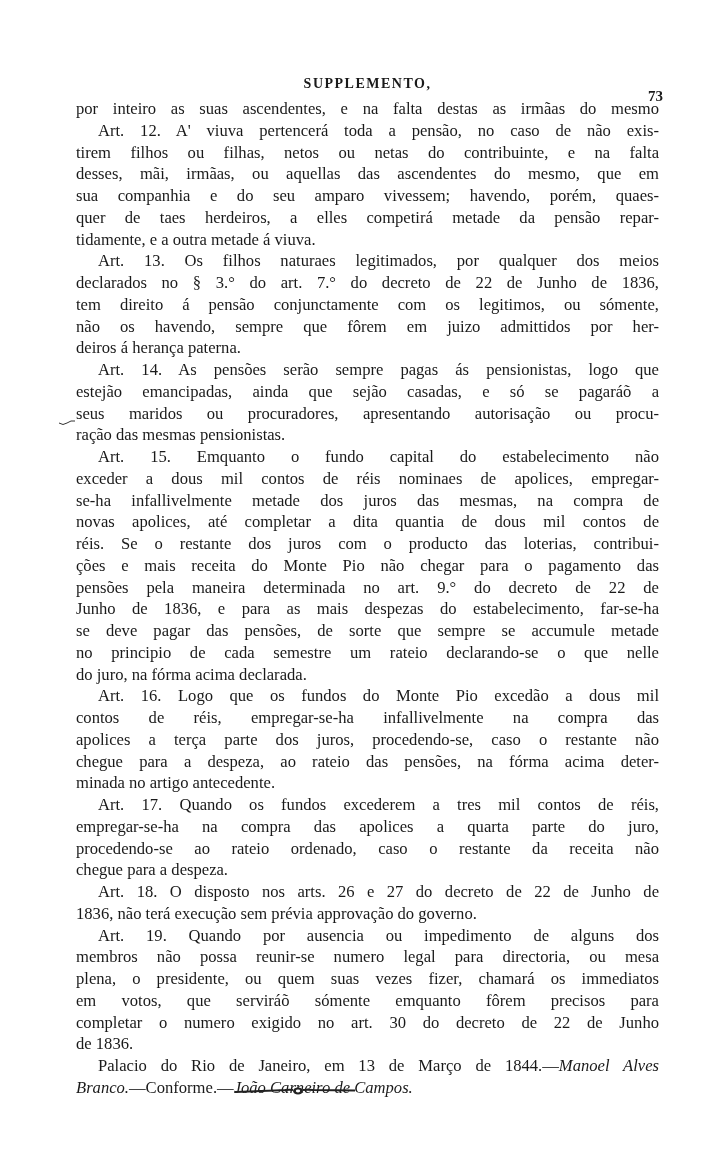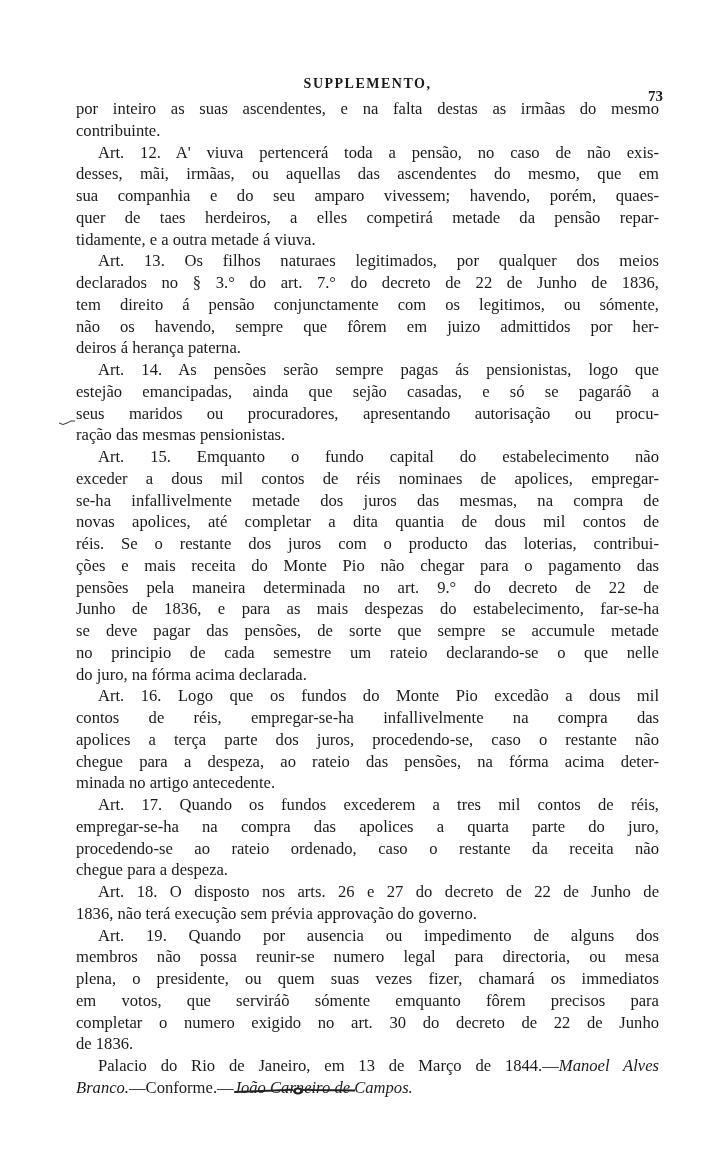--- a/index.html
+++ b/index.html
@@ -93,25 +93,25 @@
 <div class="page">
   <div class="header">
     <span class="running-title">SUPPLEMENTO,</span>
     <span class="page-number">73</span>
   </div>
 
   <div class="body-text">
 
     <div>
       <span class="line">por inteiro as suas ascendentes, e na falta destas as irmãas do mesmo</span>
-      <span class="line last">contribuinte.</span>
     </div>
 
     <div>
       <span class="line indent">Art. 12. A' viuva pertencerá toda a pensão, no caso de não exis-</span>
+      <span class="line">tirem filhos ou filhas, netos ou netas do contribuinte, e na falta</span>
       <span class="line">desses, mãi, irmãas, ou aquellas das ascendentes do mesmo, que em</span>
       <span class="line">sua companhia e do seu amparo vivessem; havendo, porém, quaes-</span>
       <span class="line">quer de taes herdeiros, a elles competirá metade da pensão repar-</span>
       <span class="line last">tidamente, e a outra metade á viuva.</span>
     </div>
 
     <div>
       <span class="line indent">Art. 13. Os filhos naturaes legitimados, por qualquer dos meios</span>
       <span class="line">declarados no § 3.° do art. 7.° do decreto de 22 de Junho de 1836,</span>
       <span class="line">tem direito á pensão conjunctamente com os legitimos, ou sómente,</span>

